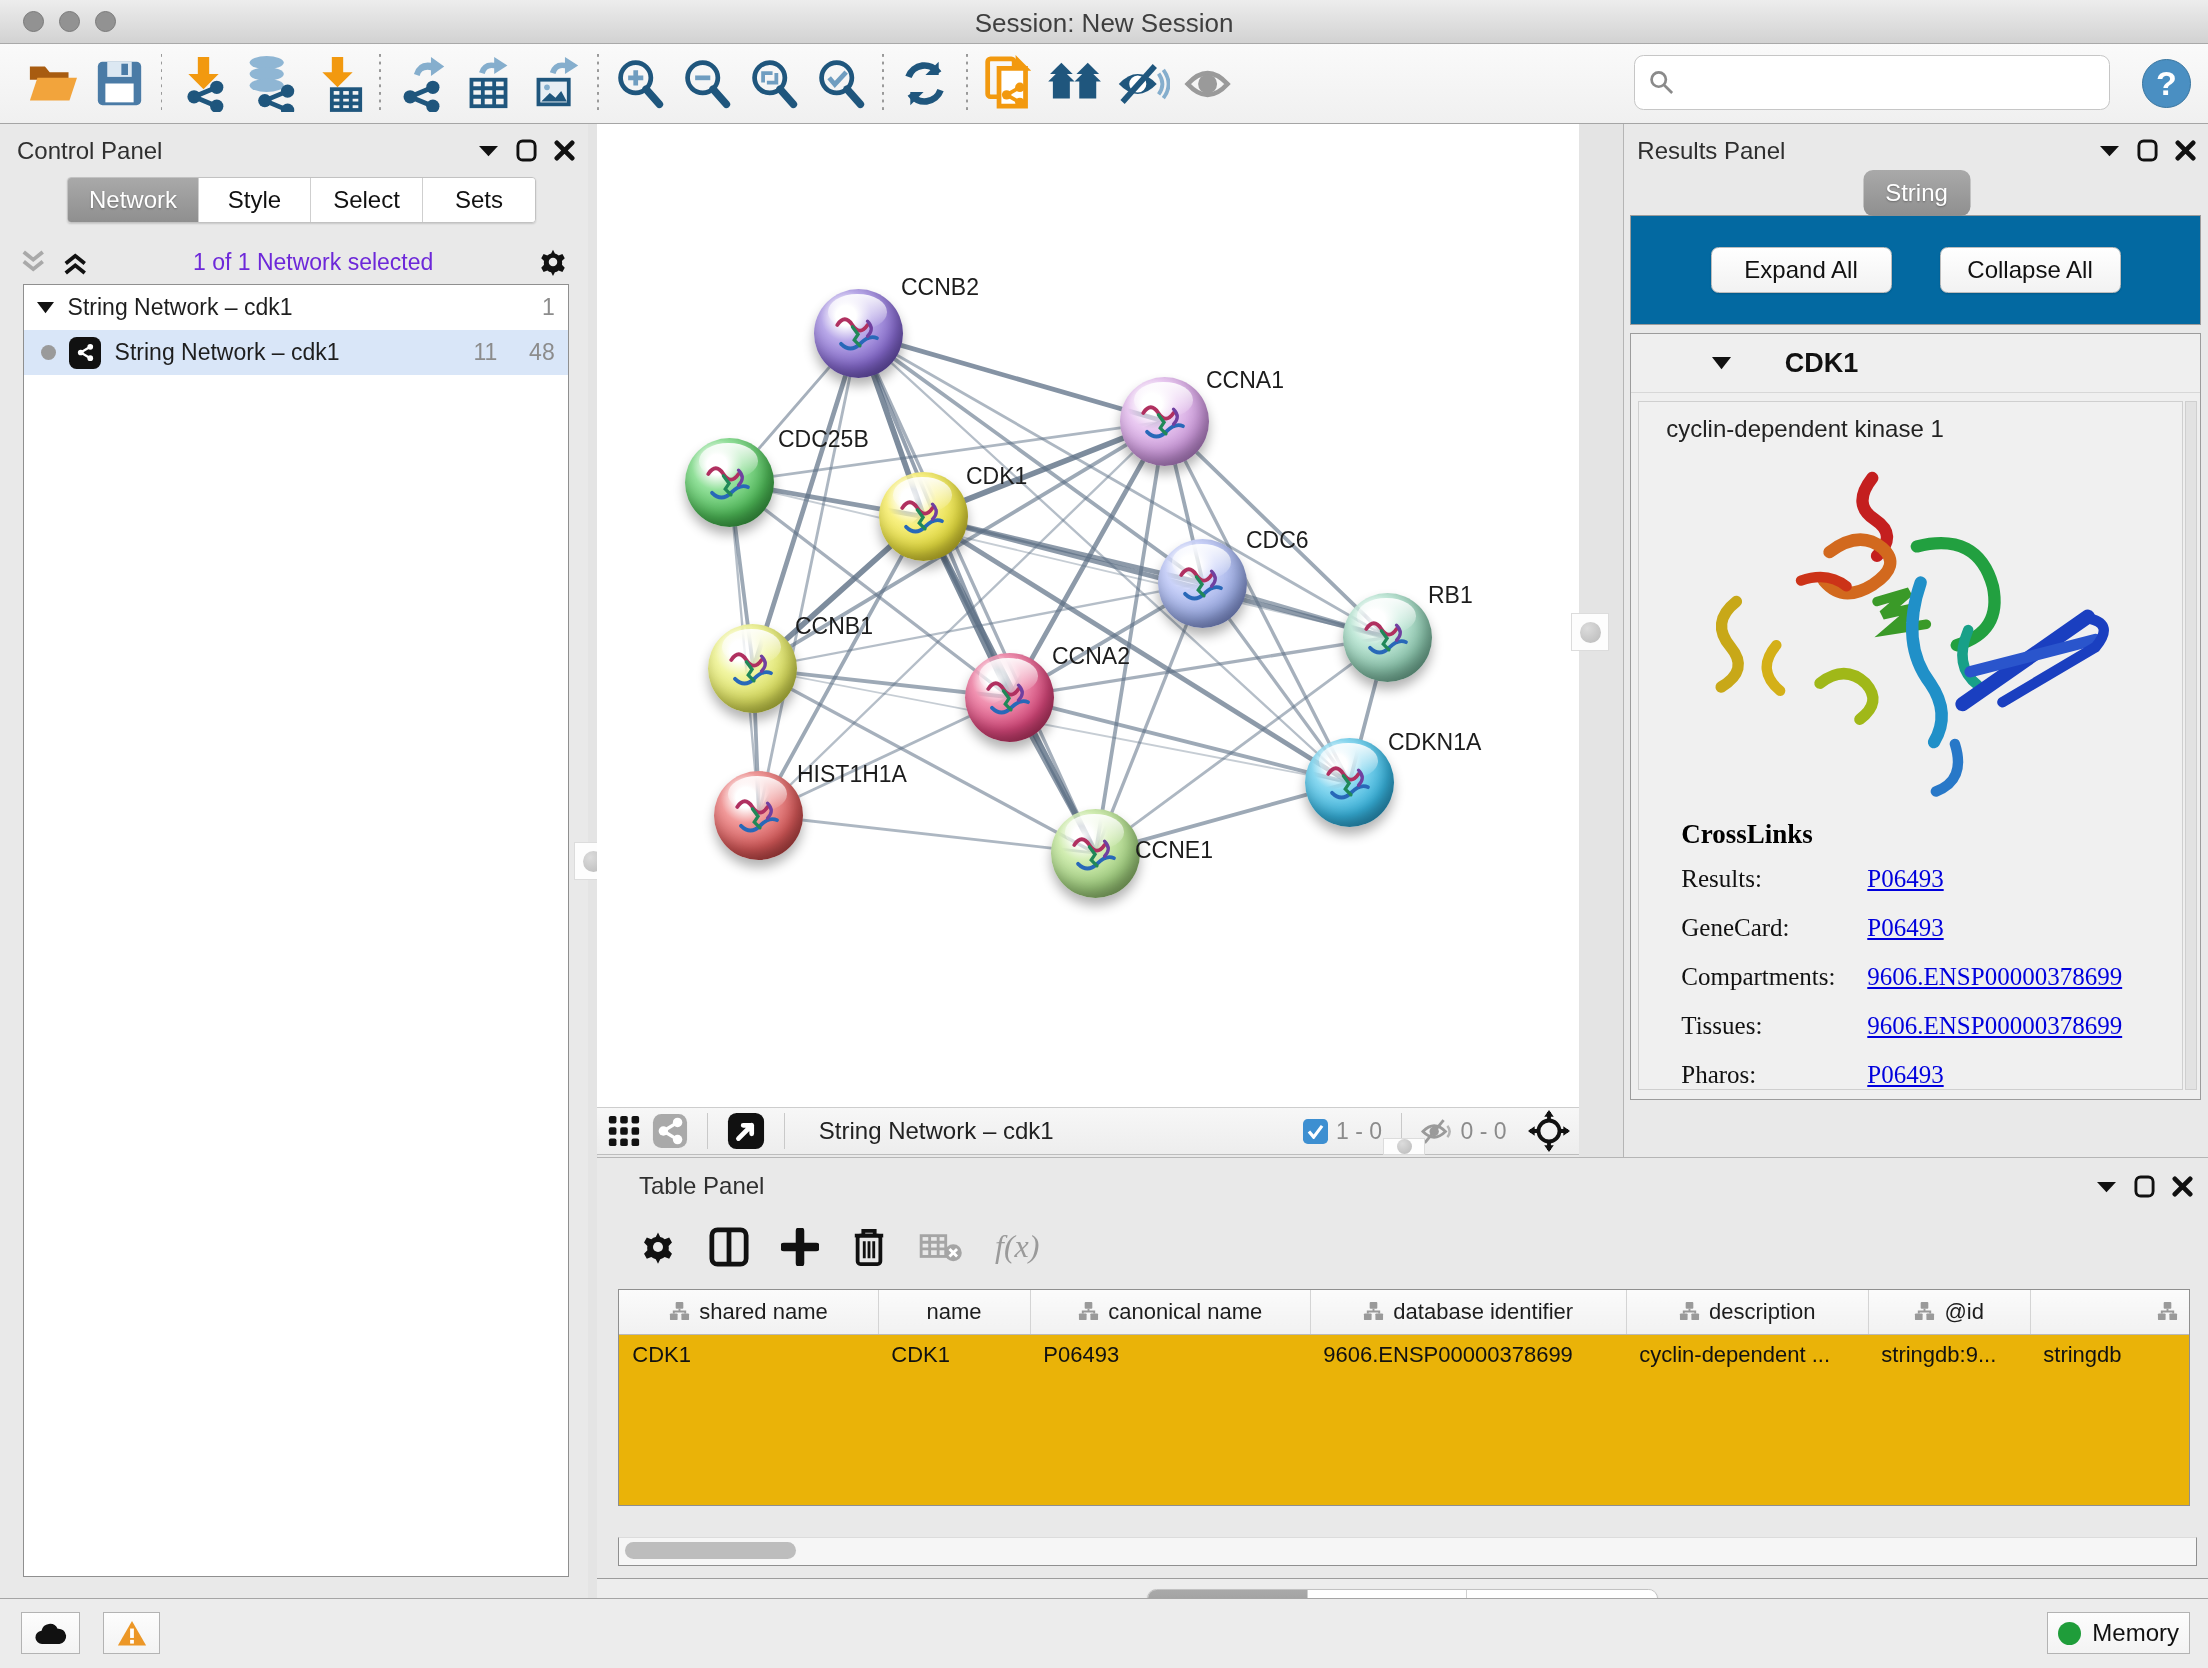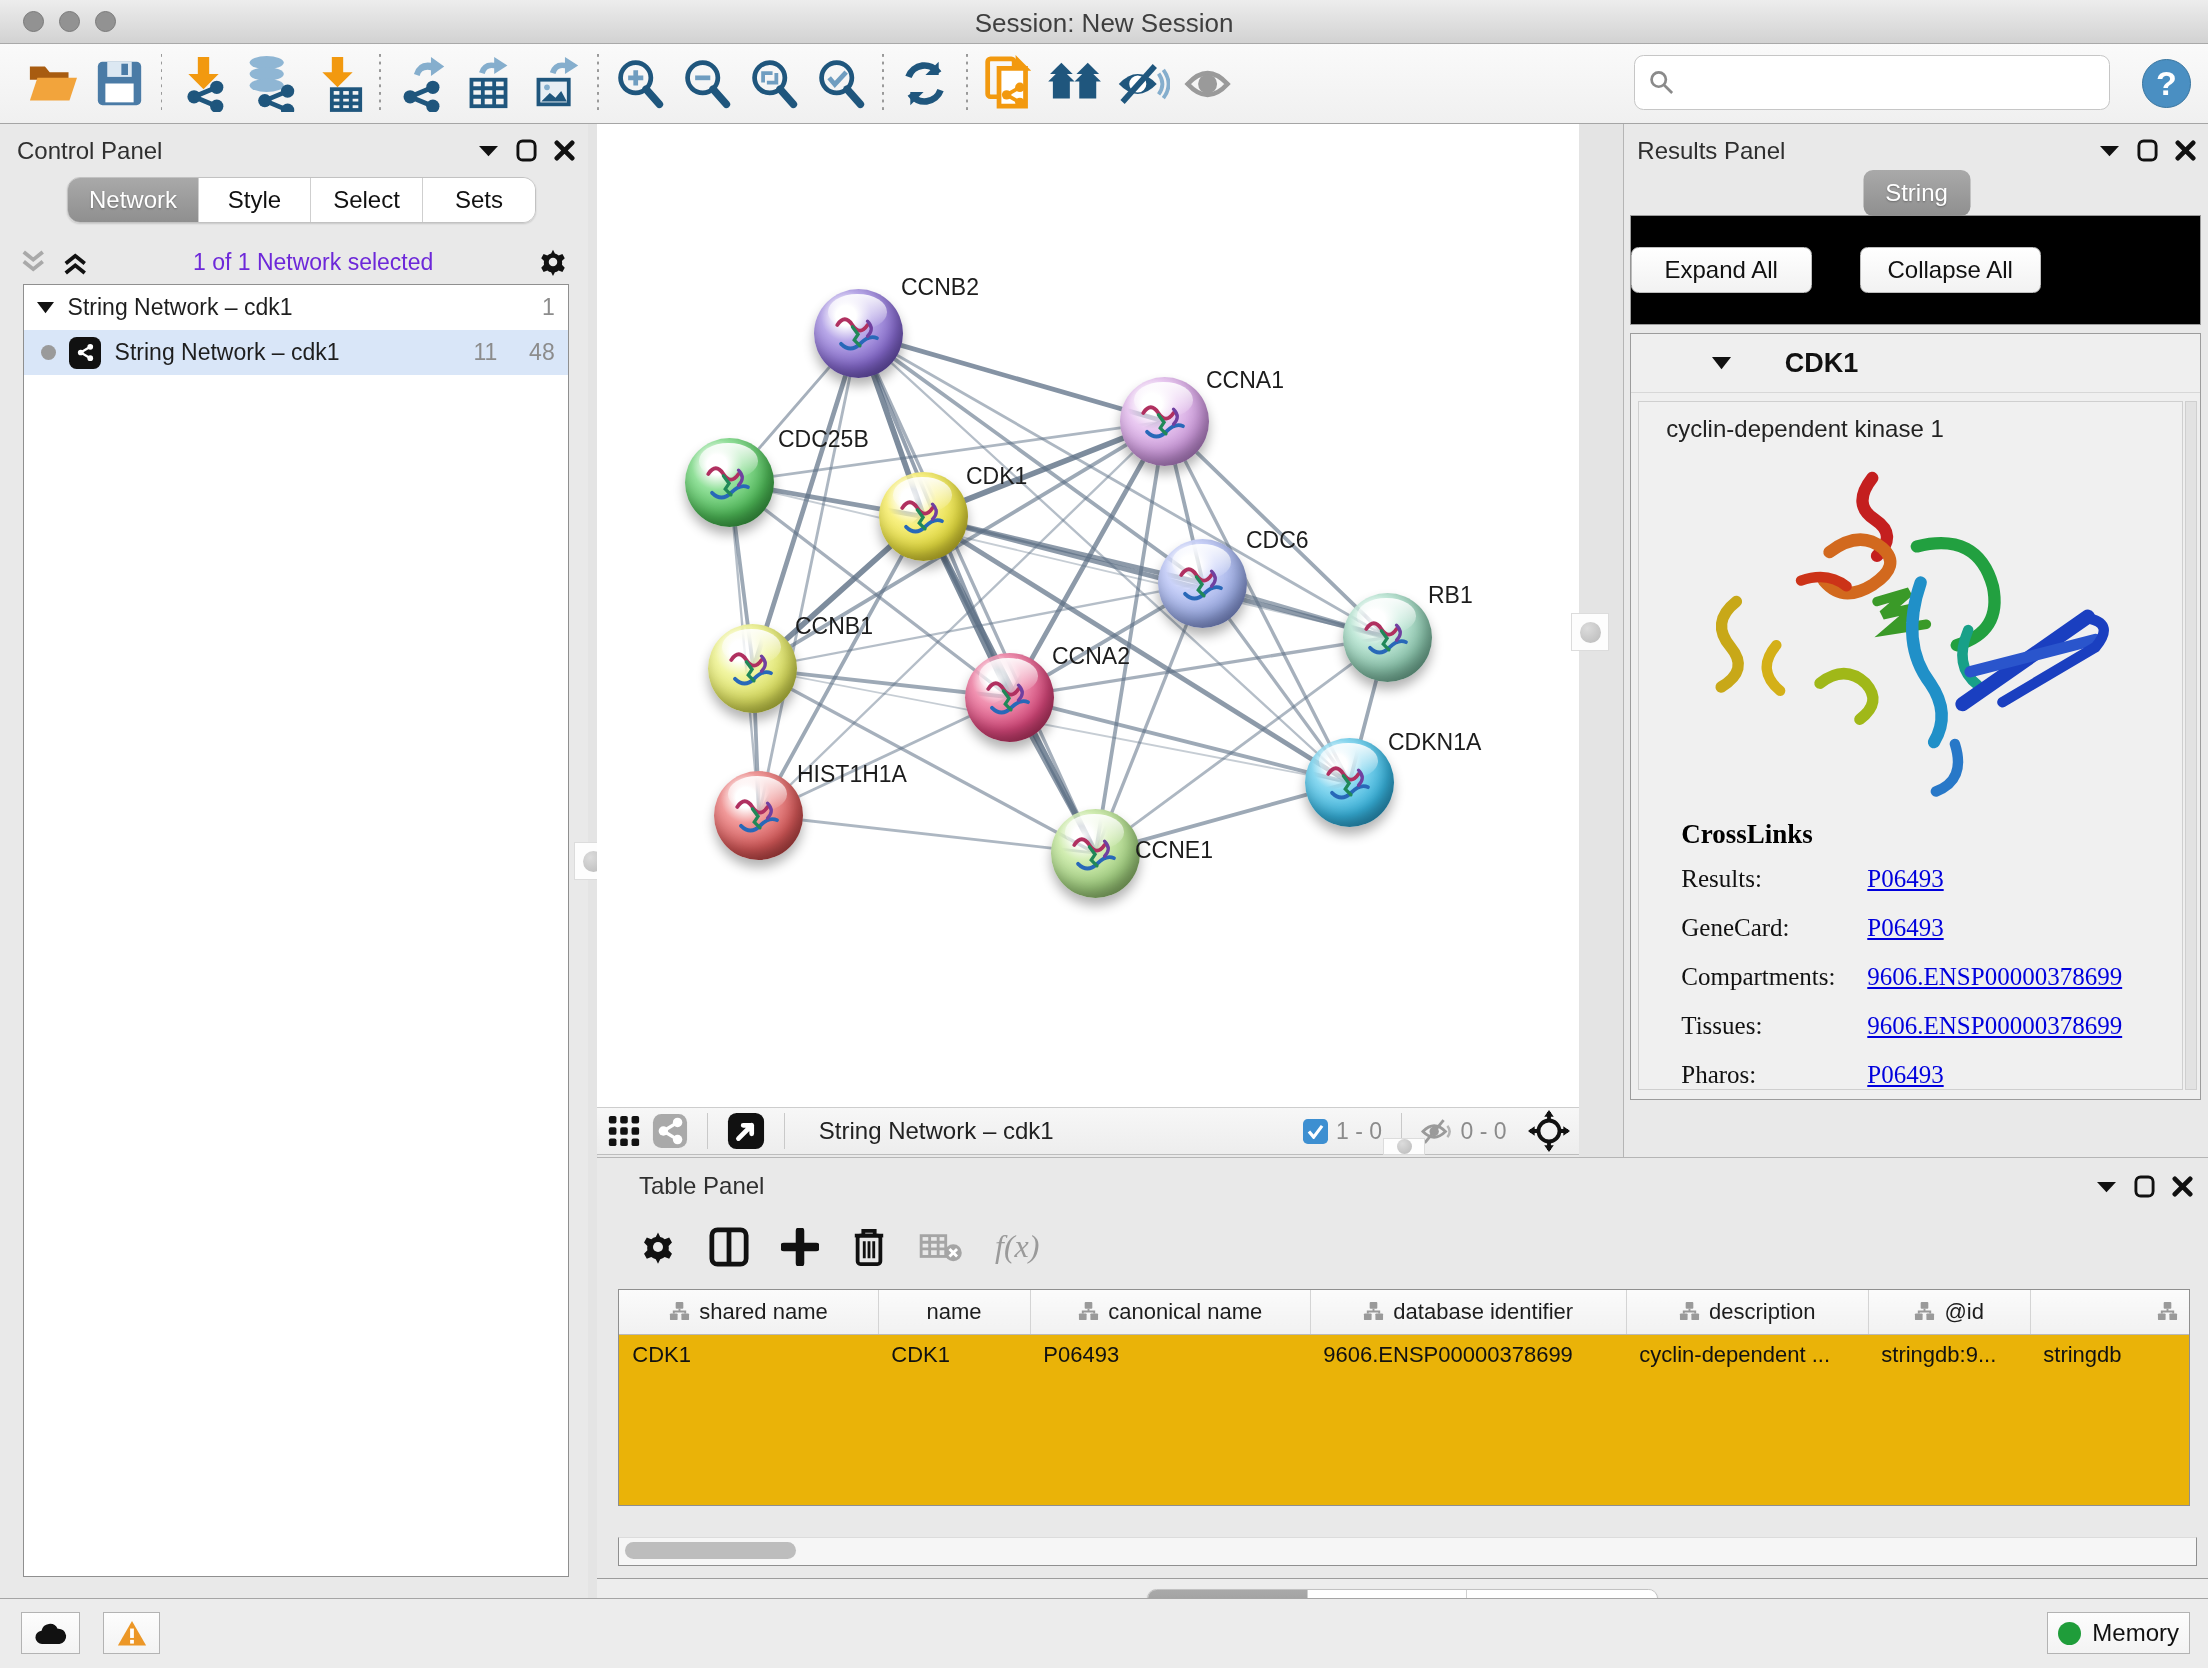--- a/index.html
+++ b/index.html
@@ -46,21 +46,21 @@
   
   .panel-title { font-size:24px; color:#2f2f2f; }
   .panel-ctl { display:flex; gap:17px; align-items:center; }
   .panel-ctl svg { display:block; }
 
   
   .control-panel { position:absolute; left:0; top:124px; width:588px; height:1474px; background:#e9e9e9; }
   .cp-head { position:absolute; left:17px; right:13.3px; top:9.5px; height:34px;
     display:flex; justify-content:space-between; align-items:center; }
   .seg-tabs { position:absolute; left:67px; top:53px; height:46px; display:flex;
-    border-radius:13px; overflow:hidden; border:1px solid #c2c2c2;
+    border-radius:4px; overflow:hidden; border:1px solid #c2c2c2;
     box-shadow:0 1px 1.9px rgba(0,0,0,.15); }
   .seg { min-width:112px; padding:0 21px; display:flex; align-items:center; justify-content:center;
     font-size:24px; background:#fff; color:#111; border-right:1px solid #cfcfcf; }
   .seg:last-child { border-right:none; }
   .seg.active { background:linear-gradient(#a9a9a9,#8f8f8f); color:#fff; text-shadow:0 1px 1.9px rgba(0,0,0,.3); }
   .cp-subbar { position:absolute; left:19px; right:19px; top:116px; height:44px;
     display:flex; align-items:center; }
   .cp-subbar .label { flex:1; text-align:center; font-size:23px; color:#6d28d9; }
   .net-list { position:absolute; left:23px; right:19px; top:160px; bottom:21px;
     background:#fff; border:1.9px solid #8f8f8f; }
@@ -100,21 +100,21 @@
   
   .results-panel { position:absolute; left:1623px; top:124px; width:586px; height:1033px; background:#e9e9e9;
     border-left:1.9px solid #b5b5b5; }
   .rp-head { position:absolute; left:13.3px; right:13.3px; top:9.5px; height:34px;
     display:flex; justify-content:space-between; align-items:center; }
   .rp-tab { position:absolute; left:50%; transform:translateX(-50%); top:46px; height:46px; min-width:107px;
     background:linear-gradient(#a9a9a9,#8f8f8f); color:#fff; border-radius:9.5px;
     display:flex; align-items:center; justify-content:center; font-size:24px;
     text-shadow:0 1px 1.9px rgba(0,0,0,.3); z-index:2; }
   .rp-boxA { position:absolute; left:5.7px; right:7.6px; top:91px; height:110px;
-    background:#000000; border:1.9px solid #9c9c9c; display:flex; align-items:center; justify-content:flex-start; gap:48px; }
+    background:#0369a1; border:1.9px solid #9c9c9c; display:flex; align-items:center; justify-content:center; gap:48px; }
   .rp-btn { min-width:181px; height:46px; background:linear-gradient(#ffffff,#f2f2f2);
     border:1px solid #bdbdbd; border-radius:7.6px; font-size:24px; color:#111;
     display:flex; align-items:center; justify-content:center; box-shadow:0 1px 1.9px rgba(0,0,0,.15); }
   .rp-boxB { position:absolute; left:5.7px; right:7.6px; top:209px; bottom:57px;
     background:#efefef; border:1.9px solid #9c9c9c; }
   .rp-generow { height:59px; display:flex; align-items:center; gap:53px; padding-left:80px;
     border-bottom:1px solid #d7d7d7; }
   .rp-gene { font-size:27px; font-weight:bold; color:#111; }
   .rp-inner { position:absolute; left:7.6px; right:17px; top:67px; bottom:9.5px; background:#f0f0f0;
     border:1px solid #cfcfcf; }

